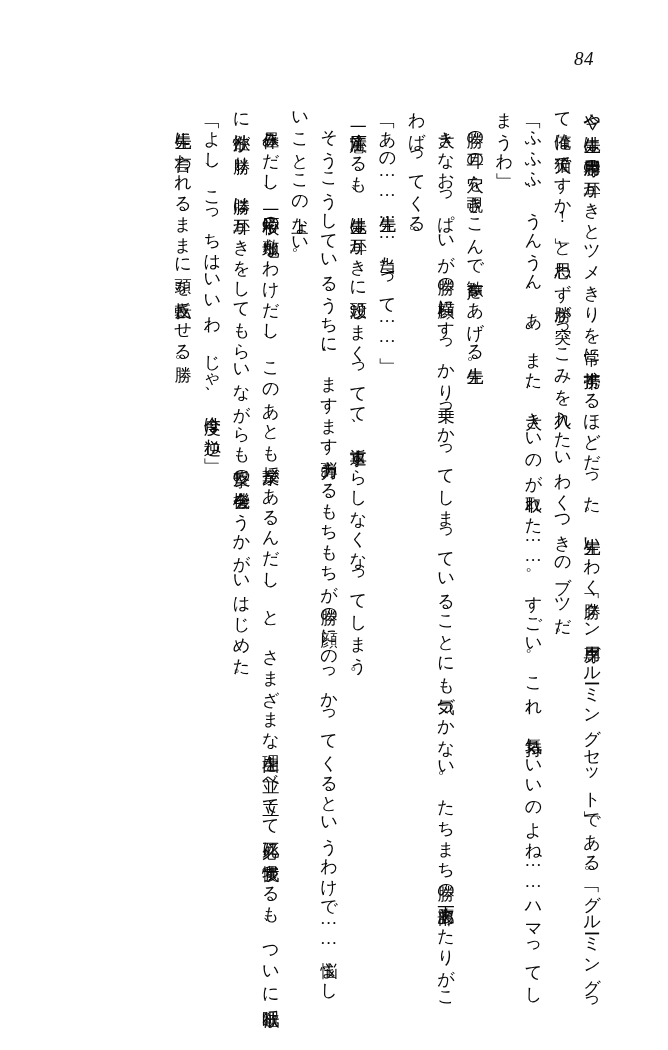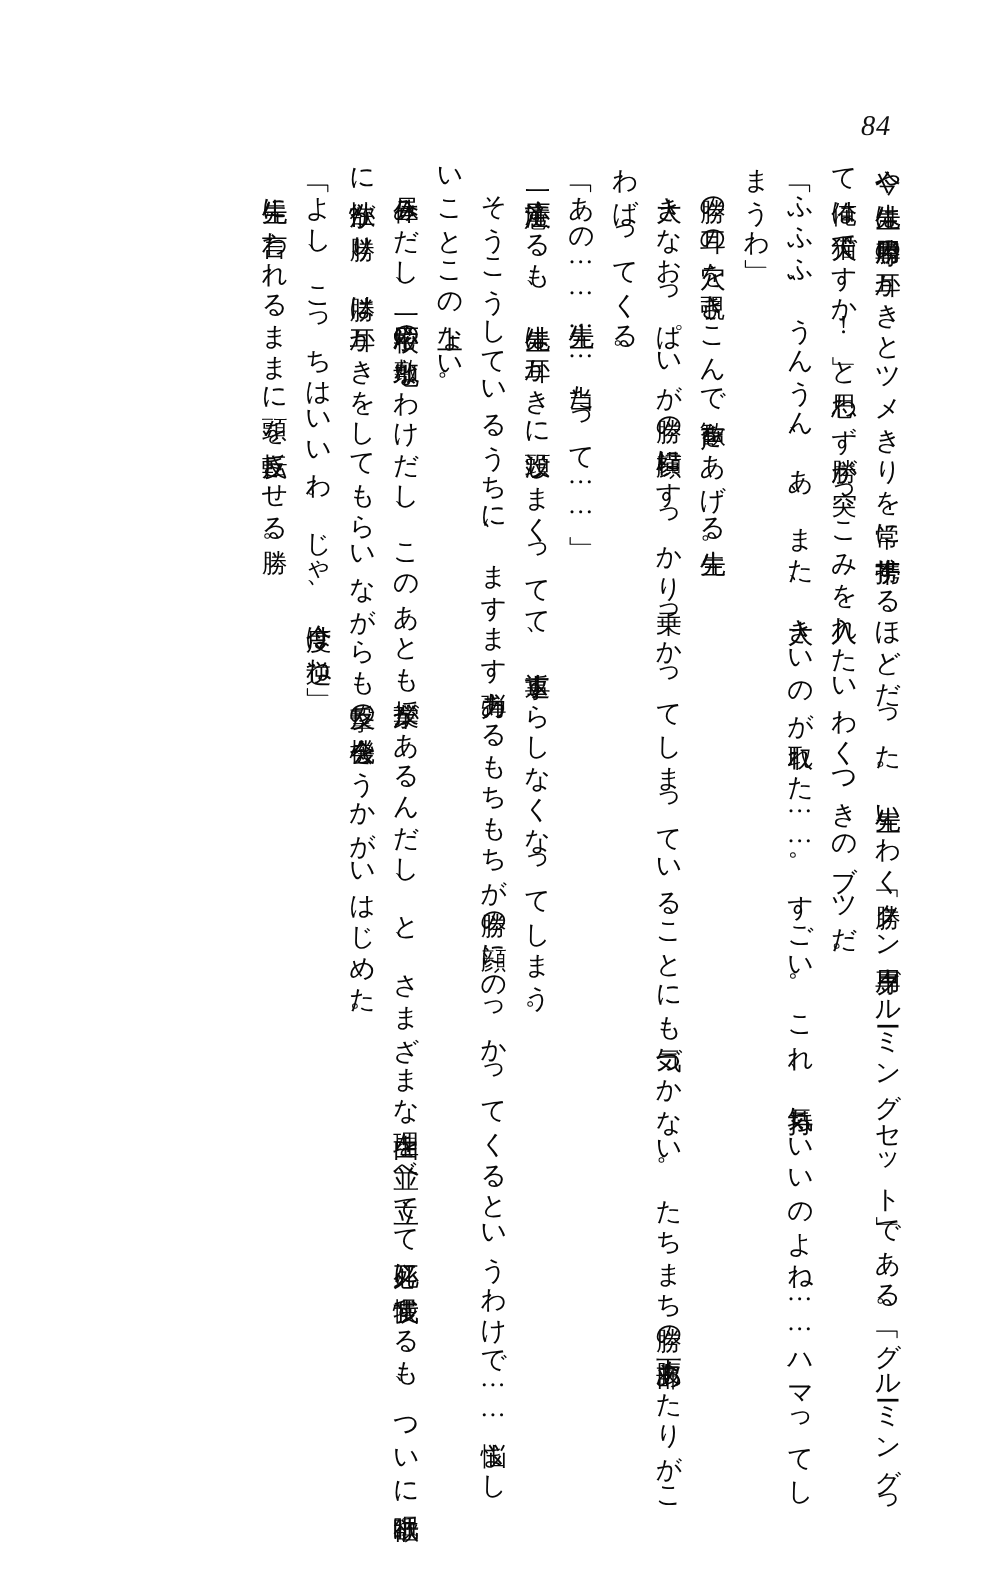--- a/index.html
+++ b/index.html
@@ -23,21 +23,20 @@
   }
   .page-number {
     position: absolute;
     top: 48px;
     right: 74px;
     font-family: "Liberation Serif", "DejaVu Serif", serif;
     font-style: italic;
     font-size: 19px;
     letter-spacing: 0.5px;
     color: #111111;
-    margin-top: 26px;
   }
   .body-text {
     position: absolute;
     top: 100px;
     right: 62px;
     left: 40px;
     height: 910px;
     writing-mode: vertical-rl;
     text-orientation: upright;
     font-size: 17.2px;

